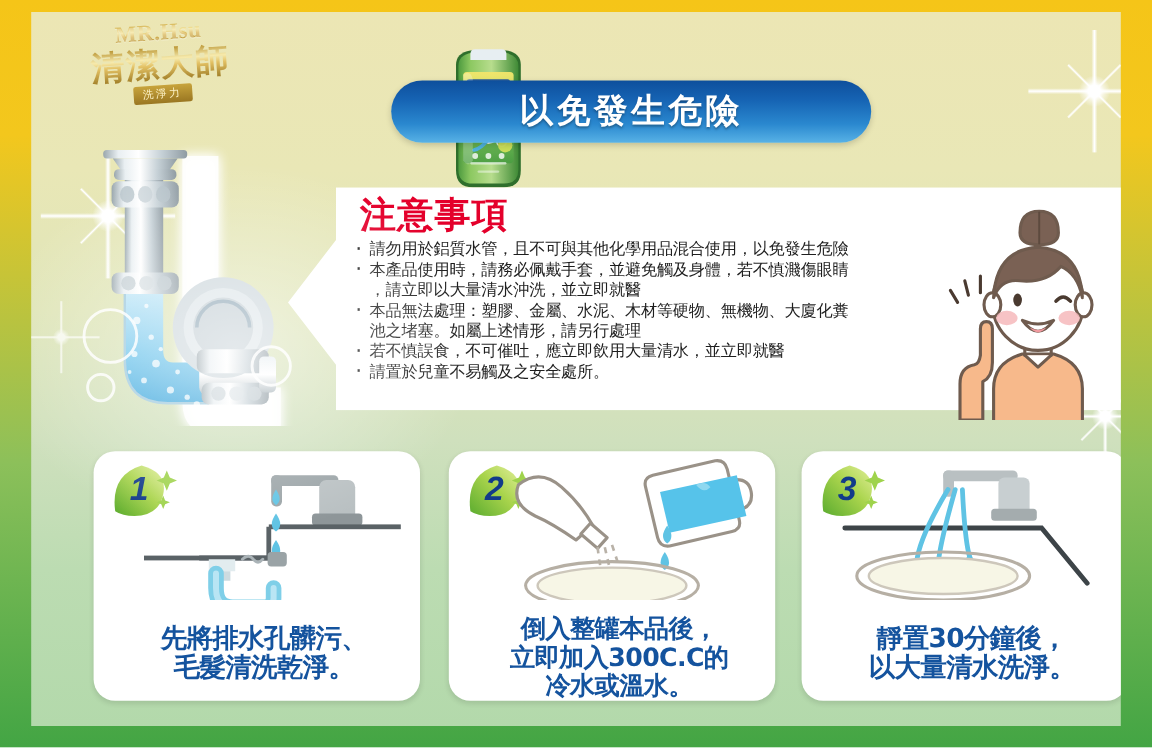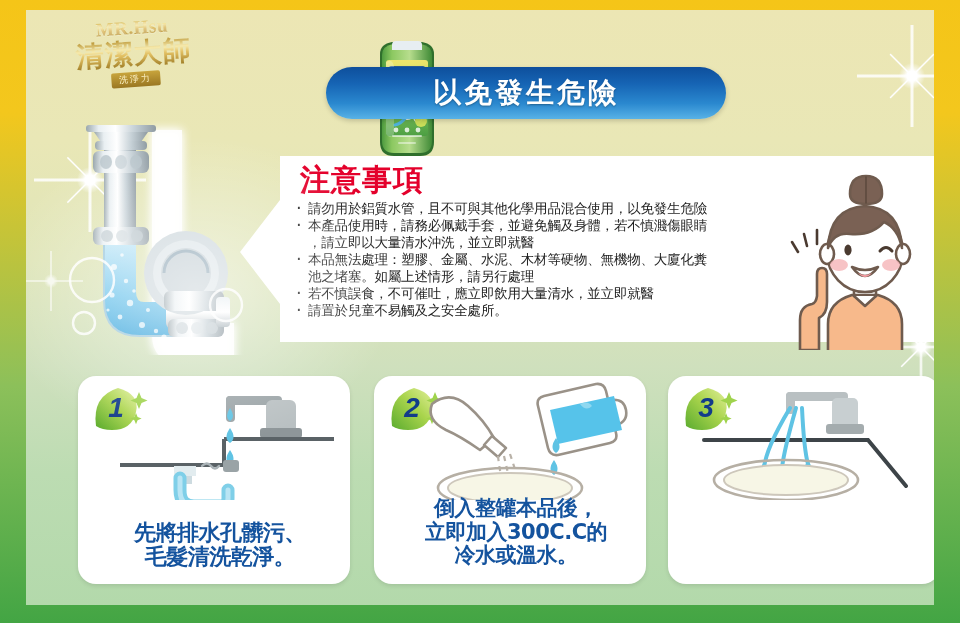--- a/index.html
+++ b/index.html
@@ -160,21 +160,21 @@
   .card-cap {
     position:absolute; left:0; right:0; bottom:6px;
     text-align:center;
     color:#14539e; font-size:22px; font-weight:bold;
     font-family:"DejaVu Sans", sans-serif;
     line-height:1.12; letter-spacing:-0.5px;
     white-space:pre-line;
     margin-left:12px;
   }
   #card-1 .card-cap { bottom:14px; }
-  #card-2 .card-cap { bottom:16px; font-size:21px; }
+  #card-2 .card-cap { bottom:0; font-size:21px; }
   #card-3 .card-cap { bottom:14px; }
 </style>
 </head>
 <body>
 
 <div id="poster">
   <div id="canvas">
 
     <div class="spark" style="left:4px; top:110px; width:120px; height:120px;">
       <div class="core" style="width:26px;height:26px;"></div>
@@ -554,16 +554,18 @@
         </g>
         <g fill="#5fc3e4">
           <path d="M96 80 q8 12 0 18 q-8 -6 0 -18z"></path>
           <path d="M140 78 q8 12 0 18 q-8 -6 0 -18z"></path>
         </g>
 
         <ellipse cx="118" cy="98" rx="72" ry="20" fill="none" stroke="#b6afa4" stroke-width="2.6"></ellipse>
         <ellipse cx="118" cy="98" rx="62" ry="15" fill="#f7f6e6" stroke="#cdc7bb" stroke-width="2"></ellipse>
       </svg>
 
+      <div class="card-cap">靜置30分鐘後，
+以大量清水洗淨。</div>
     </div>
 
   </div>
 </div>
 
 </body></html>

